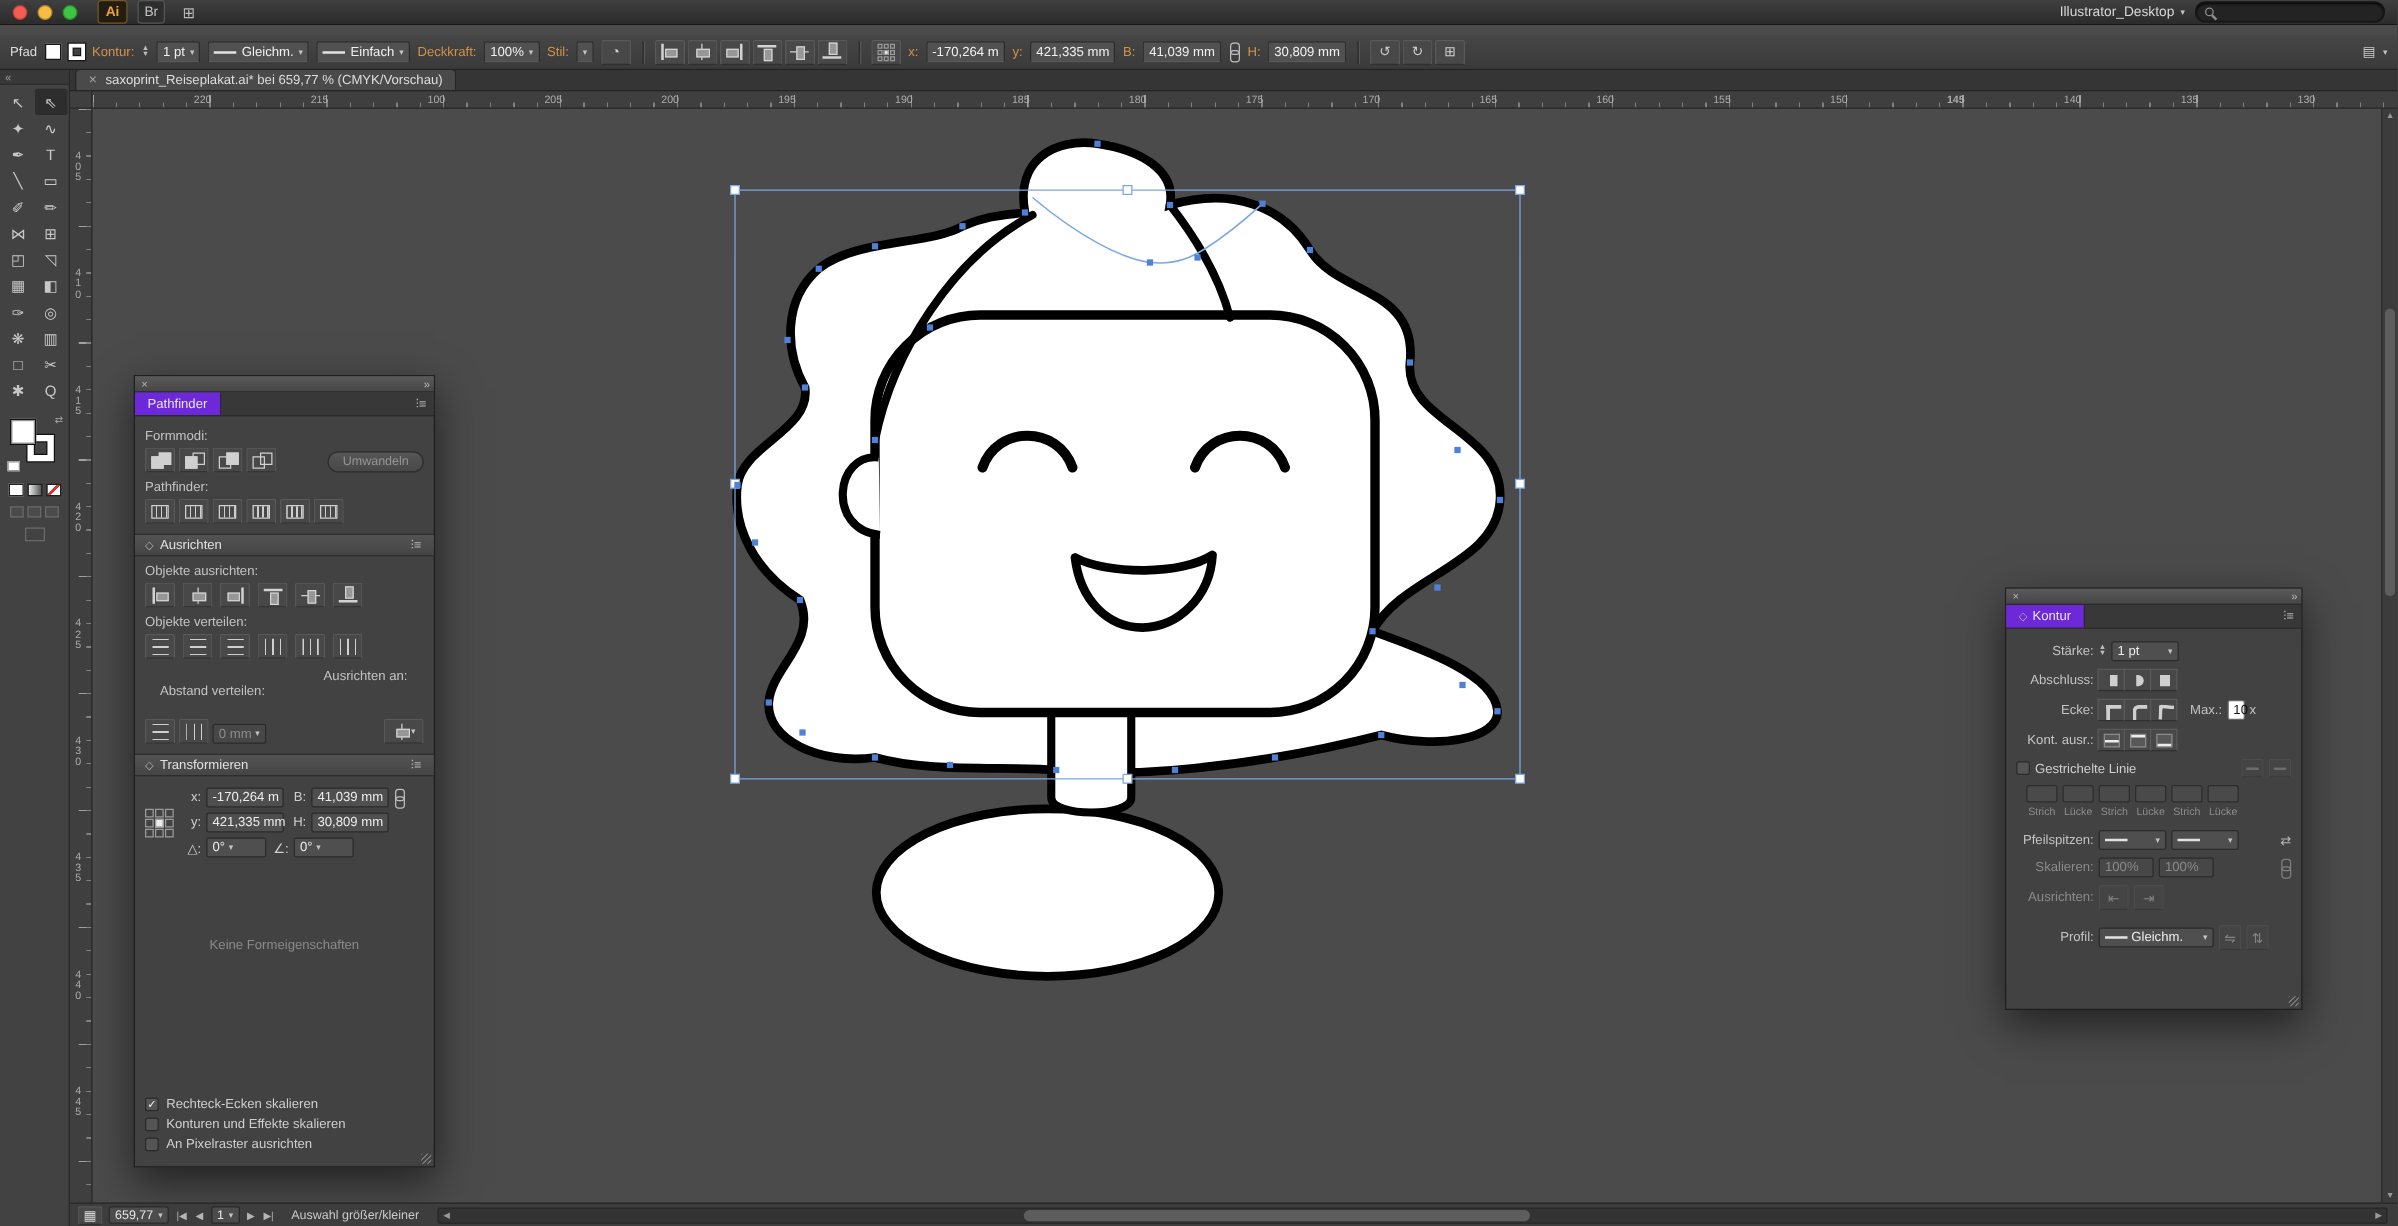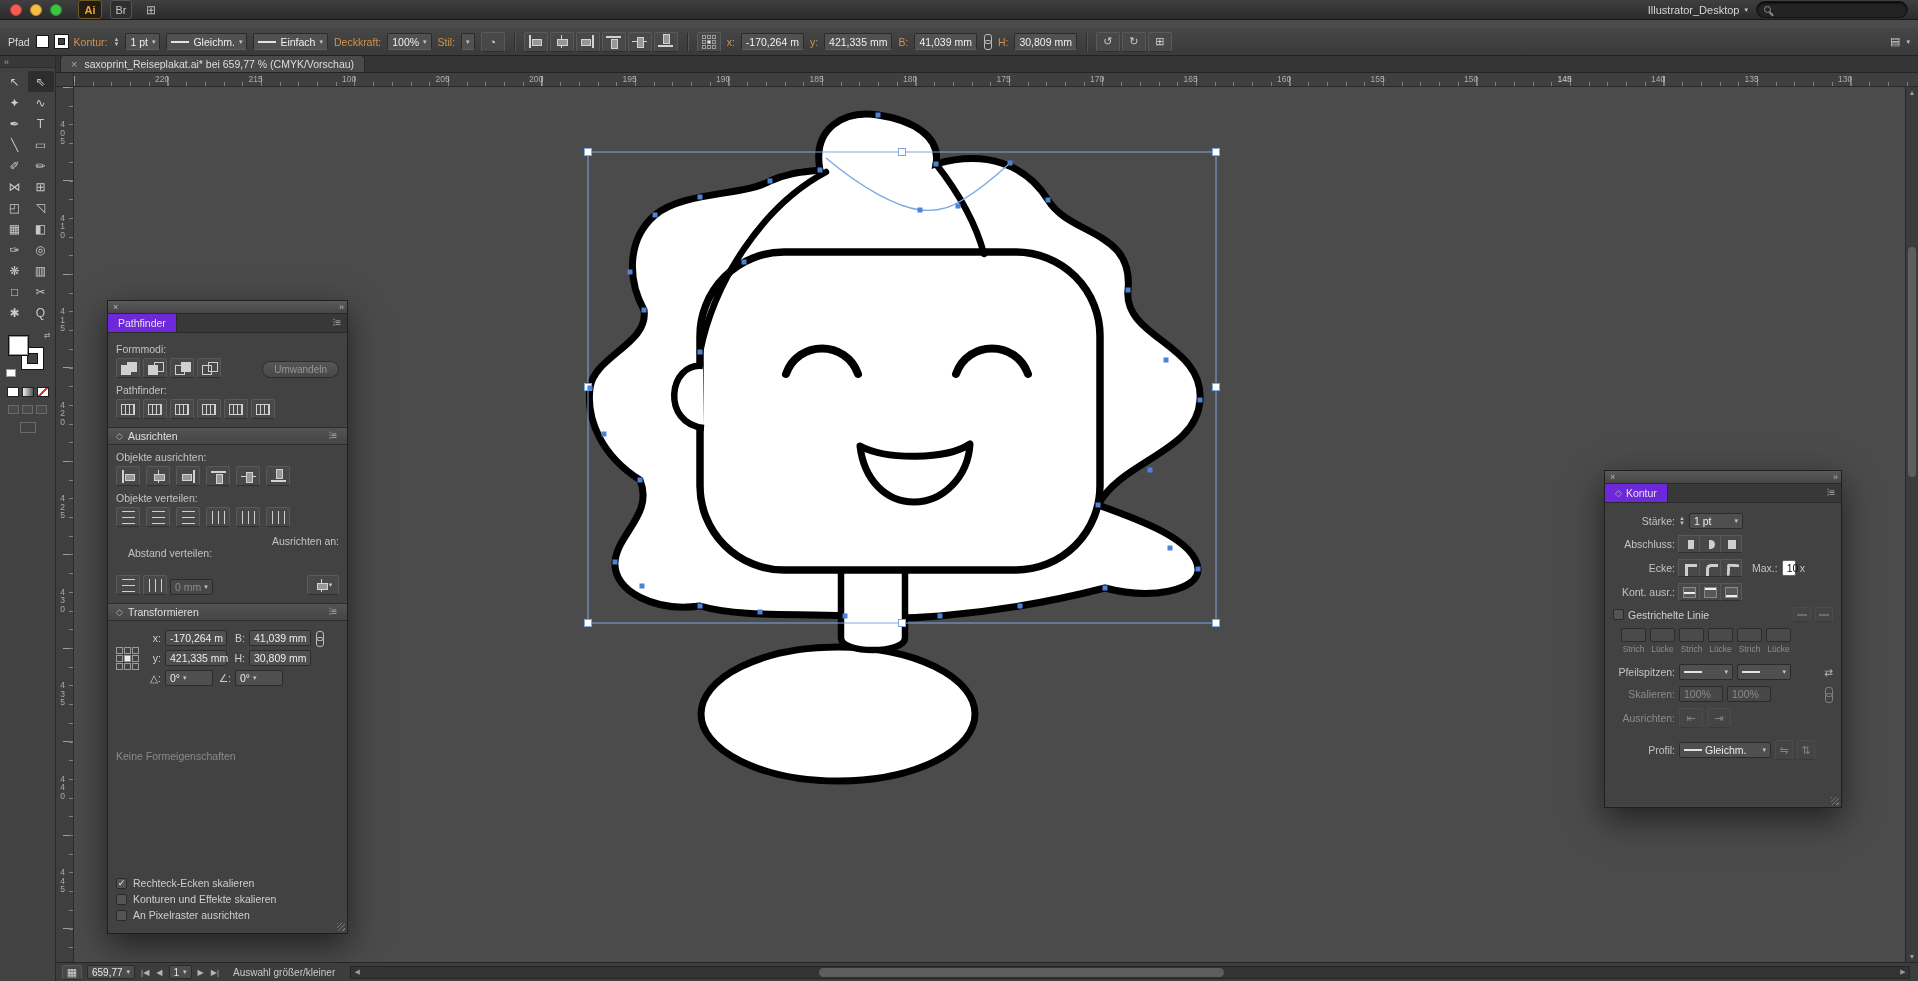--- a/index.html
+++ b/index.html
@@ -105,21 +105,21 @@
 .sechead .pmenu{margin-right:2px}
 .diam{color:#b0b0b0;font-size:9px}
 .btnrow{display:flex;gap:3px;align-items:flex-end}
 .pill{margin-left:auto;padding:2px 11px;background:linear-gradient(#565656,#484848);border:1px solid #2d2d2d;border-radius:9px;color:#959595;font-size:10px}
 .pfield{display:inline-flex;align-items:center;gap:3px;background:#4f4f4f;border:1px solid #2b2b2b;border-radius:2px;padding:1px 4px;color:#ececec;height:16px;white-space:nowrap}
 .pfield.dim{color:#8b8b8b;background:#474747}
 .pfield.white{background:#fff;color:#111;border-color:#666}
 .cbrow{display:flex;align-items:center;gap:6px;margin:4px 0}
 .cb{width:11px;height:11px;background:#545454;border:1px solid #2a2a2a;border-radius:2px;display:inline-flex;align-items:center;justify-content:center;font-size:9px;color:#f0f0f0;flex:0 0 auto}
 .cblabel{color:#cfcfcf;font-size:10.5px}
-.empty-note{color:#8a8a8a;text-align:left;margin:60px 0}
+.empty-note{color:#8a8a8a;text-align:center;margin:60px 0}
 .refgrid{display:grid;grid-template-columns:repeat(3,7px);grid-auto-rows:7px;gap:1px;align-self:center}
 .refdot{border:1px solid #9b9b9b}
 .refdot.on{background:#ededed}
 .trow{display:flex;align-items:center;gap:4px;margin:4px 0}
 .tlabel{color:#cfcfcf;width:14px;text-align:right}
 .krow{display:flex;align-items:center;gap:4px;margin:6px 0}
 .klabel{width:62px;text-align:right;color:#c3c3c3;flex:0 0 auto}
 .klabel.dim{color:#8b8b8b}
 .seg{display:flex}
 .seg .ib{border-radius:0;margin-left:-1px;width:22px;height:18px}
@@ -559,21 +559,21 @@
           </div>
           <div class="ib">
             <span class="icn dih"></span>
           </div>
           <div class="ib">
             <span class="icn dih"></span>
           </div>
         </div>
       <div style="display:flex;margin-top:8px">
         <span class="plabel" style="margin:12px">Abstand verteilen:</span>
-        <span class="plabel" style="margin:0 0 0 auto">Ausrichten an:</span>
+        <span class="plabel" style="margin:0 13px 0 auto">Ausrichten an:</span>
       </div>
       <div class="btnrow" style="margin-top:4px">
         <span class="btnrow">
             <div class="ib">
               <span class="icn di"></span>
             </div>
             <div class="ib">
               <span class="icn dih"></span>
             </div>
           </span>

